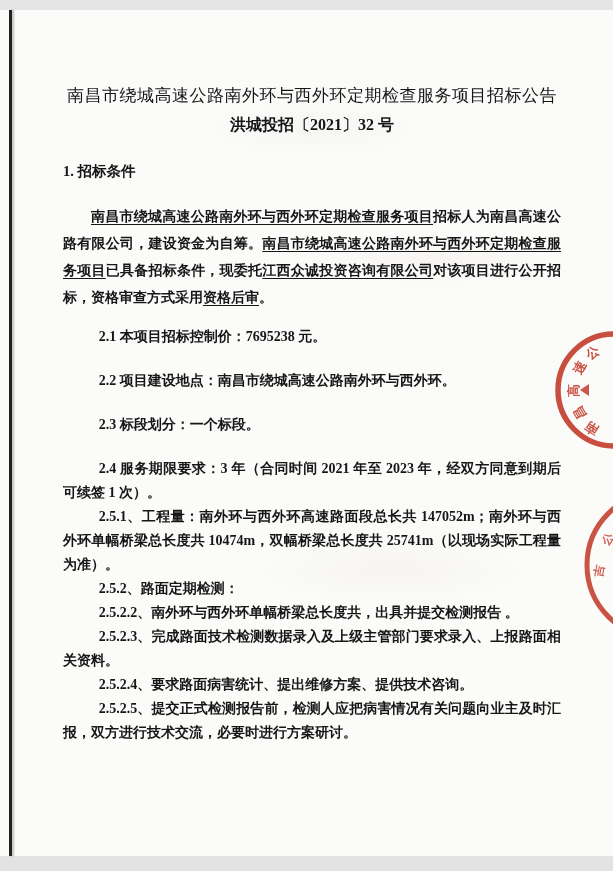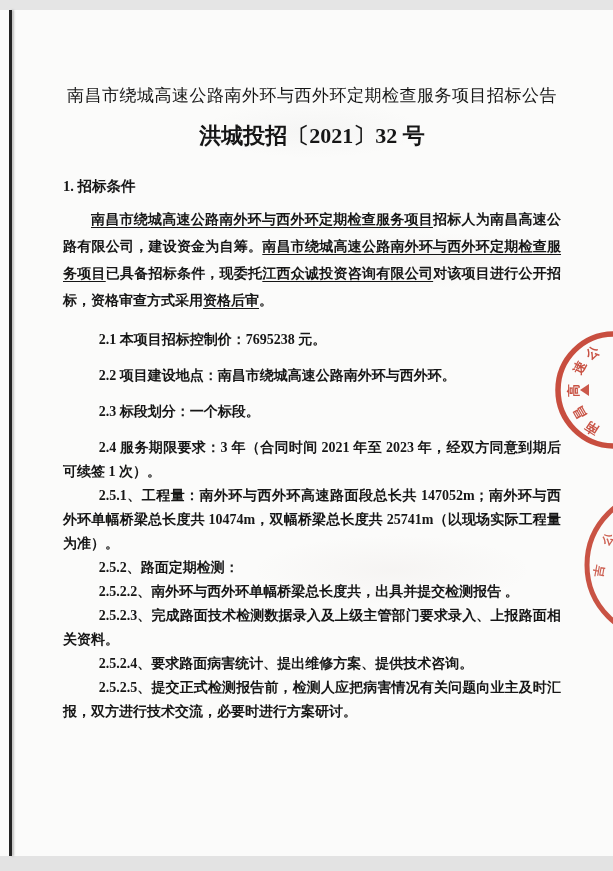--- a/index.html
+++ b/index.html
@@ -34,48 +34,48 @@
   .content {
     position:absolute; left:63px; top:0; width:498px;
   }
   .doc-title {
     margin-top:84px;
     text-align:center;
     font-size:17px; font-weight:400;
     letter-spacing:.5px;
   }
   .doc-number {
-    margin-top:14px;
+    margin-top:8px;
     text-align:center;
-    font-size:22px; font-weight:700;
+    font-size:16px; font-weight:700;
   }
   .sec-heading {
     margin-top:26px;
     font-size:14.5px; font-weight:700;
   }
   .sec-heading.h2 { margin-top:14px; }
   .intro-para {
-    margin-top:10px;
+    margin-top:22px;
     font-size:14px; font-weight:600;
     line-height:27px;
     text-indent:2em;
     text-align:justify;
     text-justify:inter-ideograph;
   }
   .u { text-decoration:underline; text-underline-offset:3px; text-decoration-thickness:1px; }
   .items { margin-top:11px; }
   .item {
     margin:0;
     font-size:14px; font-weight:600;
     line-height:24px;
     text-indent:2.55em;
     text-align:justify;
     text-justify:inter-ideograph;
   }
-  .item.sp { margin-top:12px; }
+  .item.sp { margin-top:20px; }
   
   .seal { position:absolute; pointer-events:none; }
   .seal svg { display:block; }
   .seal-char {
     position:absolute;
     font-size:13px; font-weight:700;
     color:#c23b2a; opacity:.88;
     font-family:"Liberation Serif",serif;
     line-height:1;
   }

